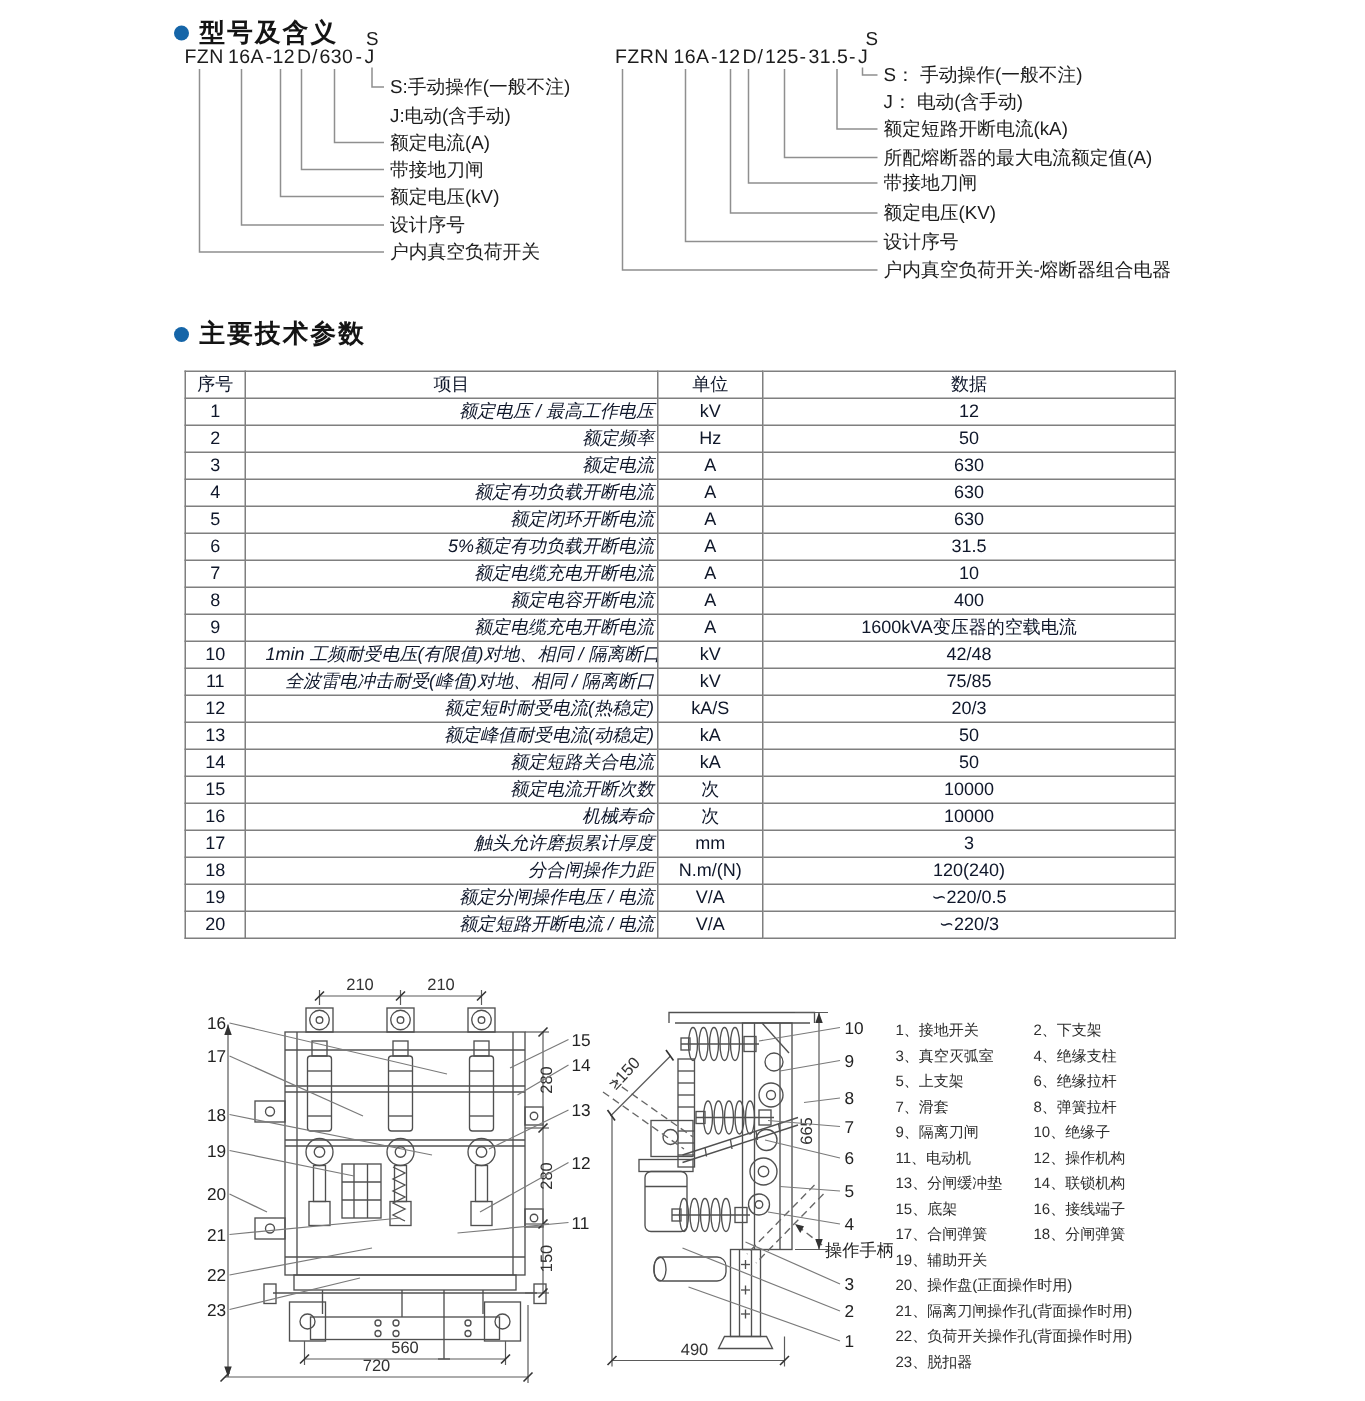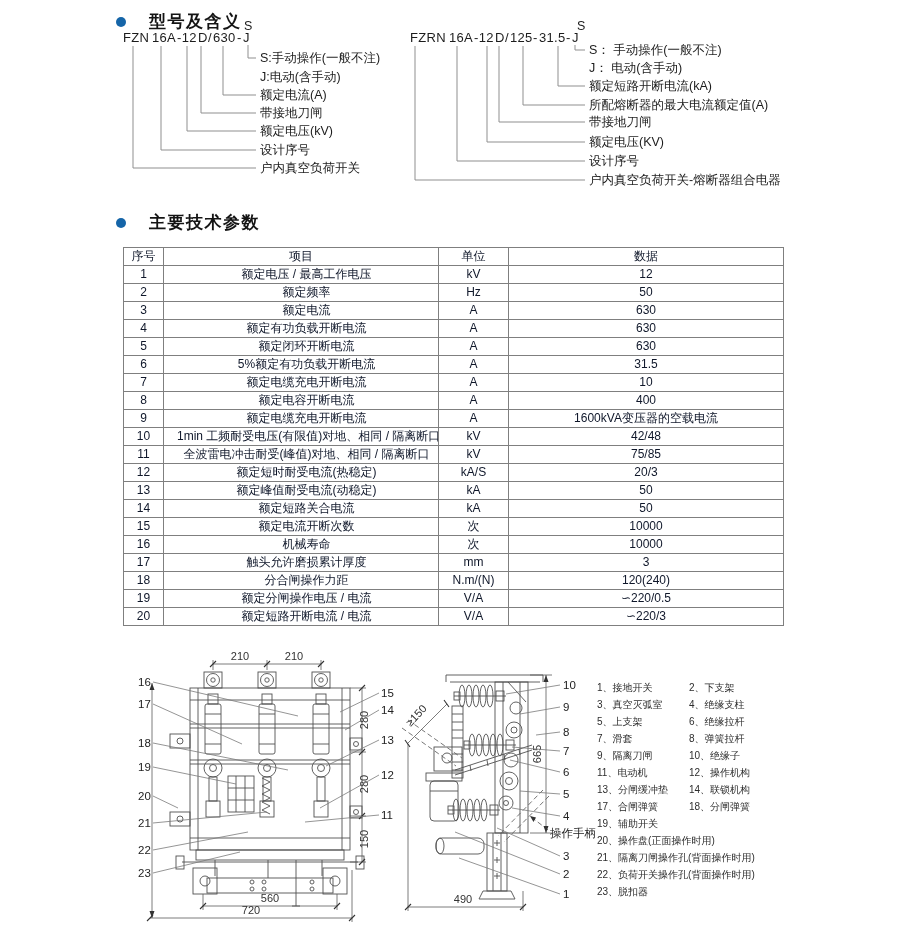--- a/index.html
+++ b/index.html
@@ -1,20 +1,20 @@
 <!DOCTYPE html>
 <html><head>
 <meta charset="utf-8">
 <style>
   html,body{margin:0;padding:0;}
   body{
     width:910px;height:934px;background:#ffffff;position:relative;overflow:hidden;
     font-family:"Liberation Sans","DejaVu Sans",sans-serif;
   }
-  .sec-title{position:absolute;display:flex;align-items:center;gap:23px;}
+  .sec-title{position:absolute;display:flex;align-items:center;gap:7px;}
   .t1{left:116px;top:10px;}
   .t2{left:116px;top:211px;justify-content:center;}
   .bullet{width:10px;height:10px;border-radius:50%;background:#1565a8;flex:0 0 auto;}
   .title-text{font-size:17px;font-weight:bold;color:#141414;letter-spacing:1.5px;}
 
   .models-svg{position:absolute;left:0;top:0;width:910px;height:205px;}
   .drawings-svg{position:absolute;left:0;top:648px;width:910px;height:286px;}
 
   svg text{font-family:"Liberation Sans","DejaVu Sans",sans-serif;}
   .code{font-size:13px;fill:#1c1c1c;letter-spacing:0.3px;}
@@ -33,21 +33,21 @@
 
   .params{
     position:absolute;left:123px;top:247px;width:660px;
     border-collapse:collapse;table-layout:fixed;font-size:12px;color:#0f172a;
   }
   .params th,.params td{
     border:1px solid #7f7f7f;height:17px;padding:0 2px;
     font-weight:normal;text-align:center;line-height:1.05;
     overflow:hidden;white-space:nowrap;
   }
-  .params td.c1{text-align:center;padding-left:13px;}
+  .params td.c1{text-align:right;padding-left:13px;font-style:italic;}
 
   .parts{position:absolute;left:597px;top:679px;width:265px;font-size:10px;color:#2d2d2d;}
   .parts-row{display:flex;height:17px;line-height:17px;white-space:nowrap;}
   .parts-cell{display:block;}
   .parts-cell:first-child{width:92px;flex:0 0 auto;}
   .parts-single{height:17px;line-height:17px;white-space:nowrap;}
 </style>
 </head>
 <body>
 
@@ -557,20 +557,24 @@
       </div>
       <div class="parts-row">
         <span class="parts-cell">11、电动机</span>
         <span class="parts-cell">12、操作机构</span>
       </div>
       <div class="parts-row">
         <span class="parts-cell">13、分闸缓冲垫</span>
         <span class="parts-cell">14、联锁机构</span>
       </div>
       <div class="parts-row">
+        <span class="parts-cell">15、底架</span>
+        <span class="parts-cell">16、接线端子</span>
+      </div>
+      <div class="parts-row">
         <span class="parts-cell">17、合闸弹簧</span>
         <span class="parts-cell">18、分闸弹簧</span>
       </div>
     </div>
   <div>
       <div class="parts-single">19、辅助开关</div>
       <div class="parts-single">20、操作盘(正面操作时用)</div>
       <div class="parts-single">21、隔离刀闸操作孔(背面操作时用)</div>
       <div class="parts-single">22、负荷开关操作孔(背面操作时用)</div>
       <div class="parts-single">23、脱扣器</div>

